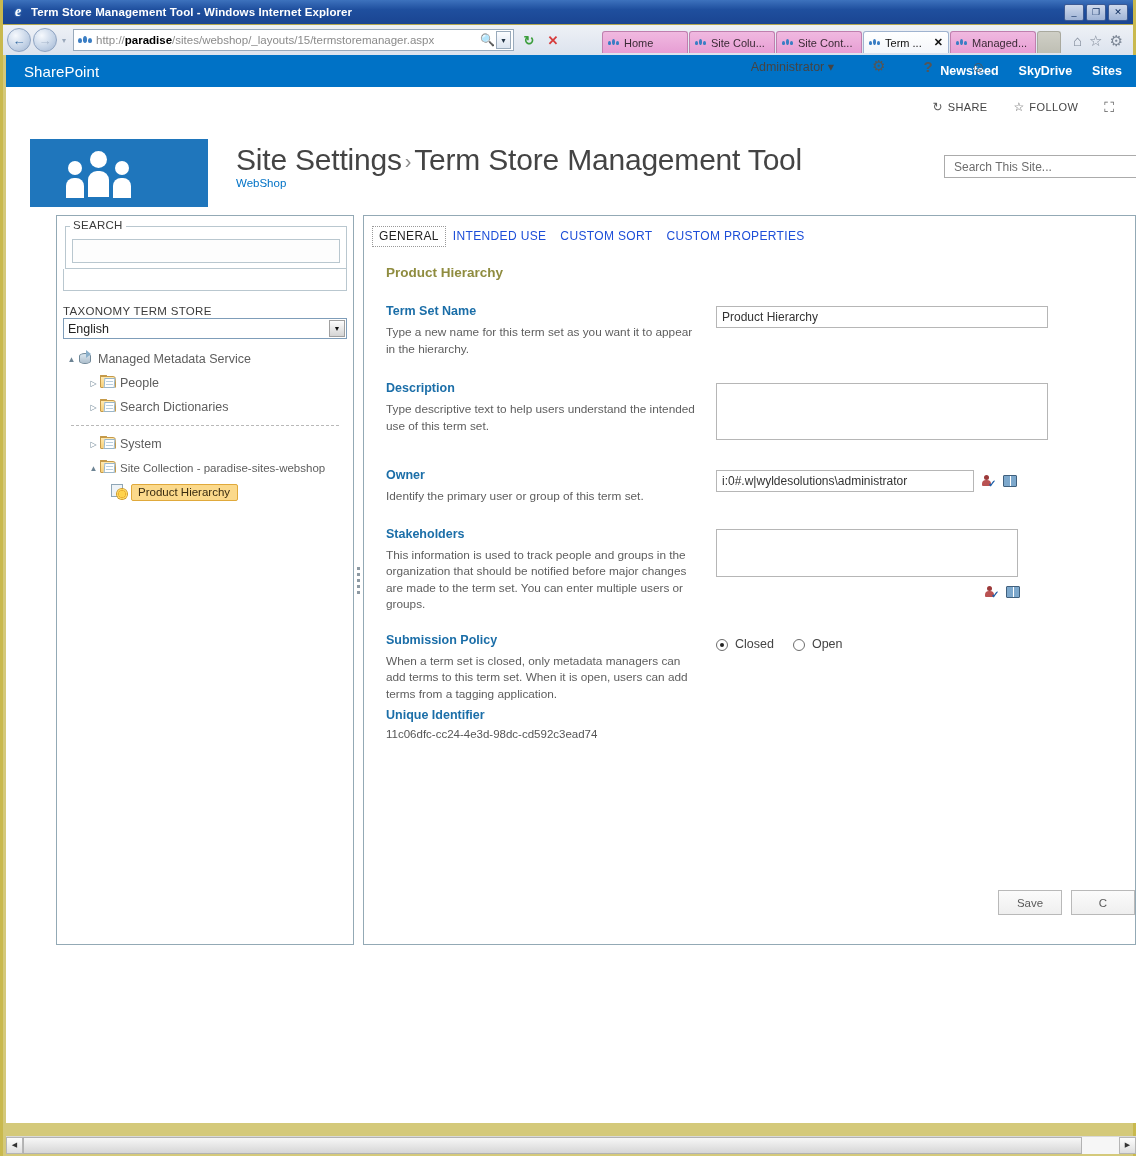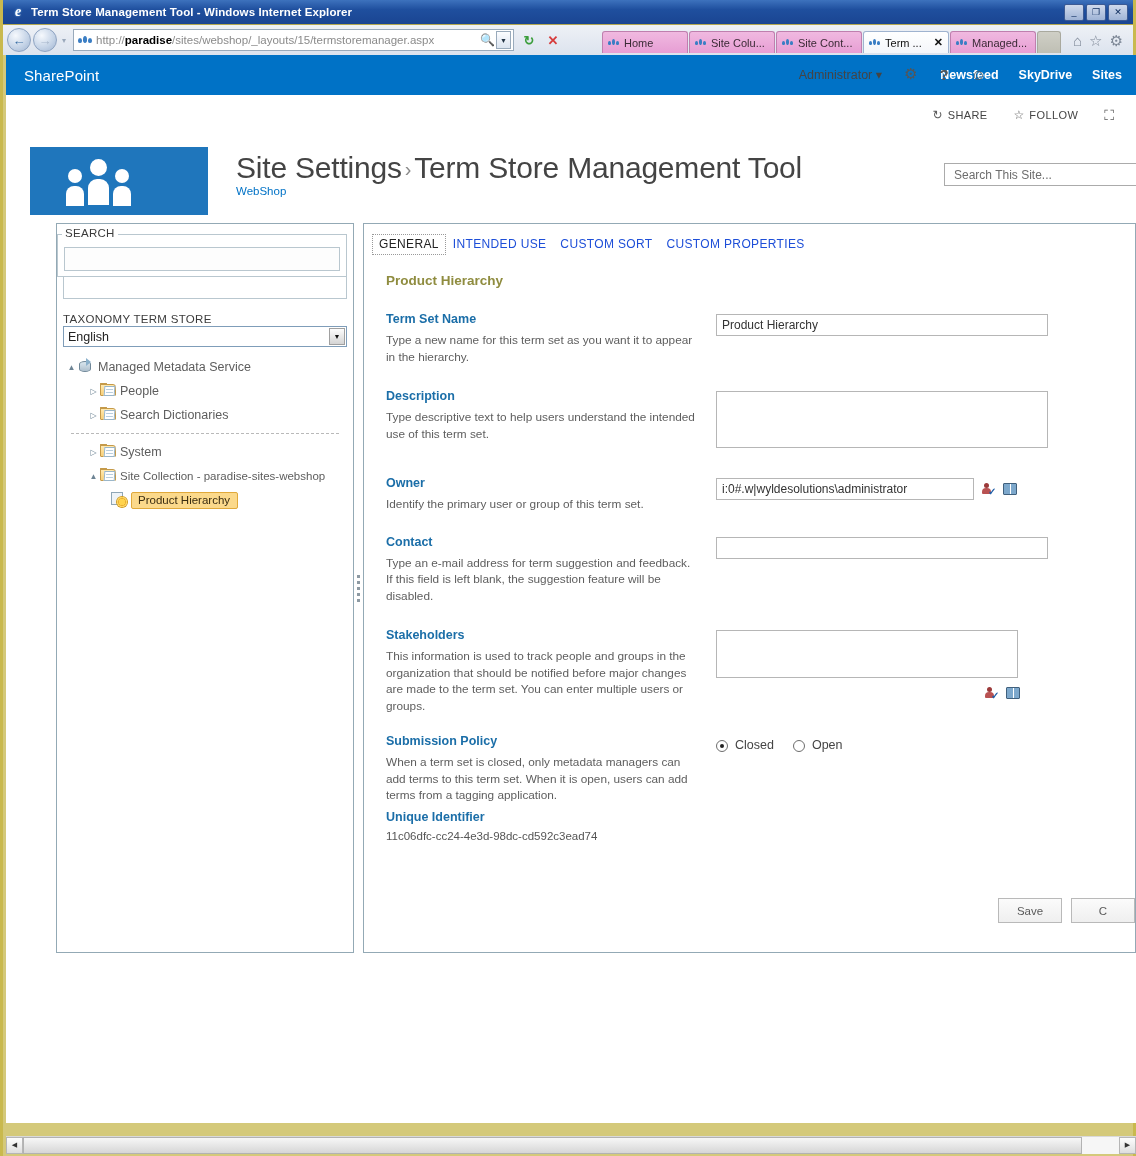--- a/index.html
+++ b/index.html
@@ -126,21 +126,21 @@
   .tbicon { color:#7d8796; font-size:15px; line-height:1; }
 
   
   #viewport {
     position:absolute; left:3px; top:55px; width:1130px; height:1068px;
     background:#ffffff; overflow:hidden;
   }
 
   
   #suitebar {
-    height:40px; background:#0072c6; color:#fff;
+    height:32px; background:#0072c6; color:#fff;
     display:flex; align-items:center; padding:0 14px 0 18px;
   }
   #suitebar .sp-brand {
     font-size:15px; color:#ffffff; font-weight:normal; letter-spacing:0.1px;
   }
   #suitebar .spacer { flex:1; }
   #suitebar .suite-link {
     font-size:12.5px; color:#ffffff; margin-left:20px; font-weight:bold;
     text-decoration:none;
   }
@@ -185,21 +185,21 @@
   #maincols {
     display:flex; padding:0 0 0 50px; align-items:flex-start;
     height:730px;
   }
   #leftpanel {
     width:298px; flex:0 0 auto; background:#ffffff;
     border:1px solid #93a9b5; height:730px; position:relative;
     padding:0;
   }
   .fsbox {
-    margin:10px 6px 0 0;
+    margin:10px 6px 0 8px;
     border:1px solid #b9c7cf; position:relative;
     padding:12px 6px 6px 6px; height:43px;
   }
   .fsleg {
     position:absolute; top:-8px; left:4px; background:#ffffff;
     padding:0 3px; font-size:11.5px; color:#3b3b3b; letter-spacing:0.3px;
   }
   .fsbox input {
     width:100%; height:24px; border:1px solid #b9c7cf; background:#fdfdfd;
     font-size:12px; padding:0 4px; font-family:"Liberation Sans", sans-serif;
@@ -496,21 +496,21 @@
 
     <div id="suitebar">
       <div class="sp-brand">SharePoint</div>
       <div class="spacer"></div>
       <a class="suite-link">Newsfeed</a>
       <a class="suite-link">SkyDrive</a>
       <a class="suite-link">Sites</a>
     </div>
 
     <div id="suite-white" style="justify-content:flex-end;height:0;overflow:visible;position:relative;">
-      <div style="position:absolute; right:150px; top:-30px; display:flex; align-items:center; gap:0;">
+      <div style="position:absolute; right:150px; top:-30px; display:flex; align-items:center; gap:16px;">
         <span style="font-size:12.5px;color:#444;"><span>Administrator</span> <span>▾</span></span>
         <span style="font-size:15px;color:#555;margin-left:22px;">⚙</span>
         <span style="font-size:15px;color:#555;margin-left:22px;font-weight:bold;">?</span>
         <span style="font-size:15px;color:#555;margin-left:22px;">☺</span>
       </div>
     </div>
 
     <div style="height:40px; display:flex; align-items:center; justify-content:flex-end; padding-right:22px; background:#fff;">
       <div class="actbtn">
         <span class="ic">↻</span>
@@ -668,29 +668,20 @@
                     <span class="b"></span>
                     <span class="ck">✓</span>
                   </span>
                 <span class="picker-ico book">
                     <span class="bk"></span>
                   </span>
               </div>
             </div>
           </div>
 
-          <div class="frow">
-            <div class="fleft">
-              <div class="flabel">Contact</div>
-              <div class="fdesc">Type an e-mail address for term suggestion and feedback. If this field is left blank, the suggestion feature will be disabled.</div>
-            </div>
-            <div class="fright">
-              <input class="ftext" value="" style="">
-            </div>
-          </div>
 
           <div class="frow" style="margin-bottom:20px;">
             <div class="fleft">
               <div class="flabel">Stakeholders</div>
               <div class="fdesc">This information is used to track people and groups in the organization that should be notified before major changes are made to the term set. You can enter multiple users or groups.</div>
             </div>
             <div class="fright">
               <textarea class="farea stake" style=""></textarea>
               <div class="pickrow below" style="padding-left:268px;">
                 <span class="picker-ico person">

